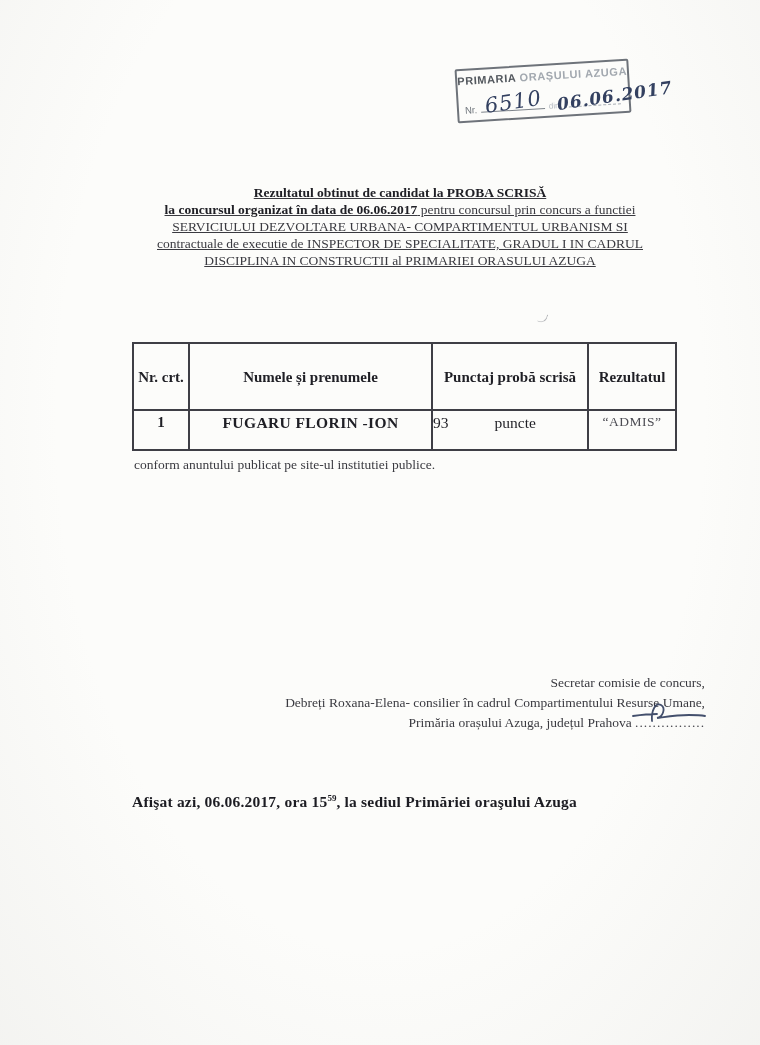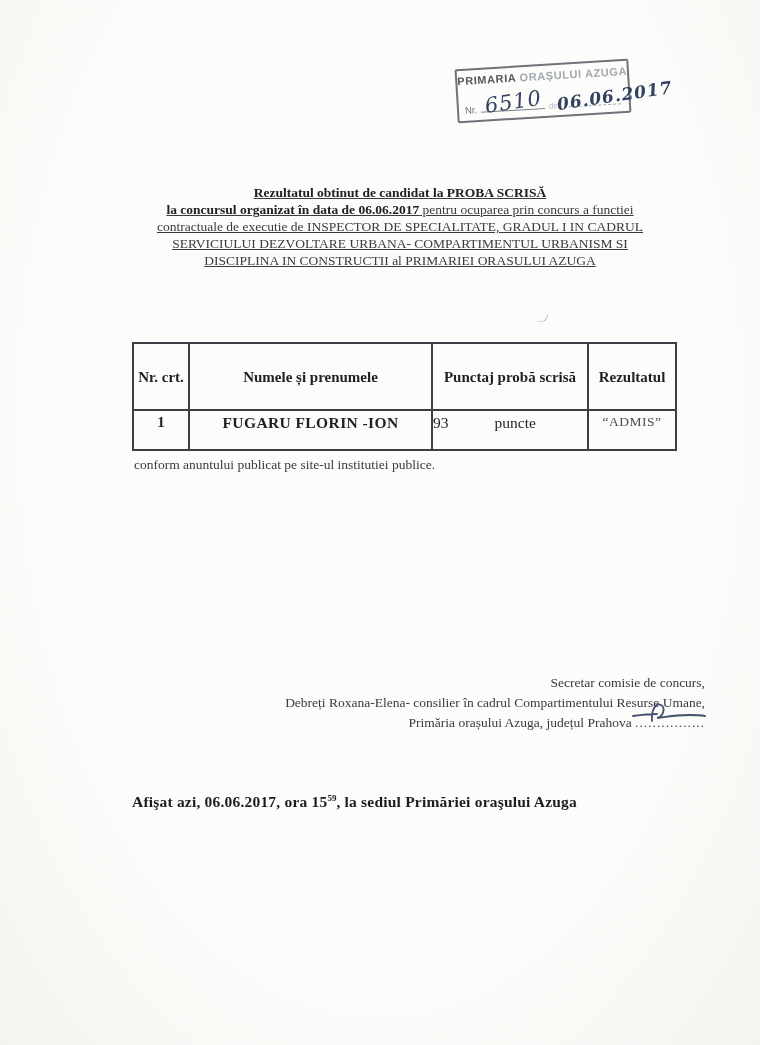--- a/index.html
+++ b/index.html
@@ -77,23 +77,23 @@
     <span class="nr-label">Nr.</span>
     <span class="nr-underline"></span>
     <span class="din-label">din</span>
     <span class="date-underline"></span>
     <span class="hand hand-number">6510</span>
     <span class="hand hand-date">06.06.2017</span>
   </div>
 
   <div class="title-block">
     <div class="bold">Rezultatul obtinut de candidat la PROBA SCRISĂ</div>
-    <div><span class="bold">la concursul organizat în data de 06.06.2017</span><span> pentru ocuparea prin concurs a functiei</span></div>
+    <div><span class="bold">la concursul organizat în data de 06.06.2017</span><span> pentru concursul prin concurs a functiei</span></div>
+    <div>SERVICIULUI DEZVOLTARE URBANA- COMPARTIMENTUL URBANISM SI</div>
     <div>contractuale de executie de INSPECTOR DE SPECIALITATE, GRADUL I IN CADRUL</div>
-    <div>SERVICIULUI DEZVOLTARE URBANA- COMPARTIMENTUL URBANISM SI</div>
     <div>DISCIPLINA IN CONSTRUCTII al PRIMARIEI ORASULUI AZUGA</div>
   </div>
 
   <div class="pen-mark"></div>
 
   <table class="results-table">
     <colgroup>
       <col style="width:56px">
         <col style="width:243px">
         <col style="width:156px">

